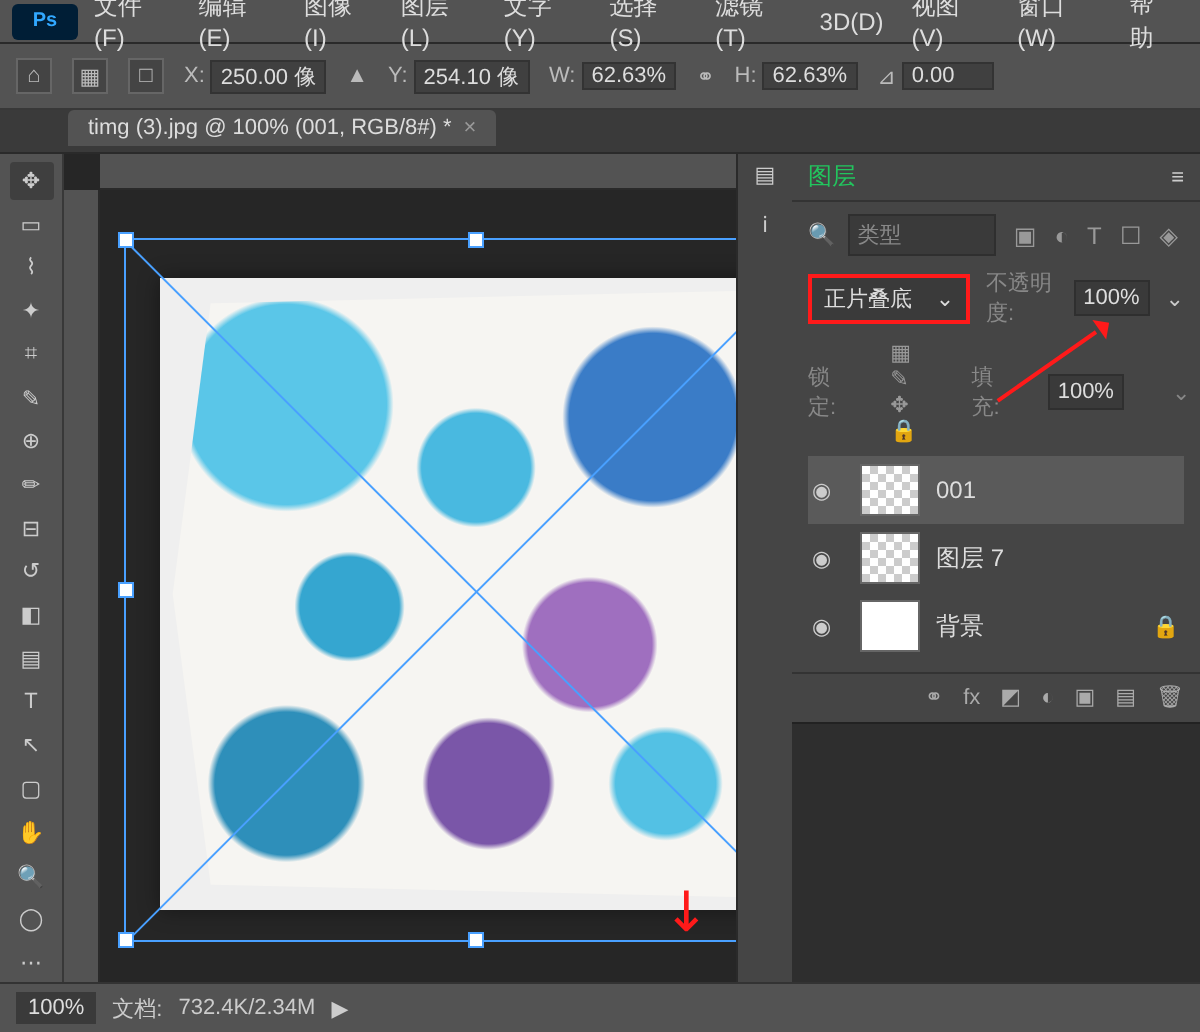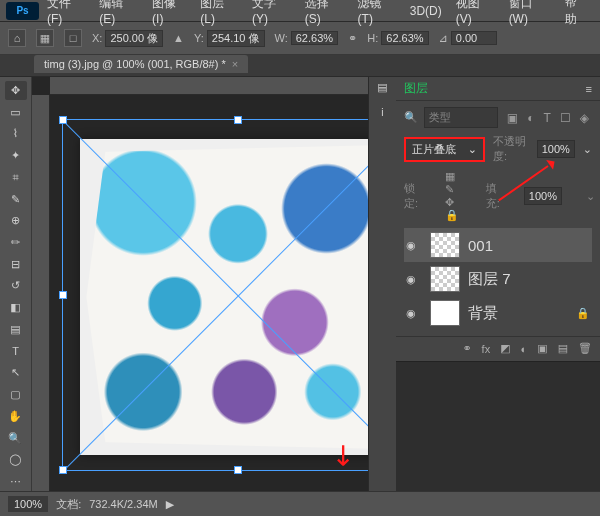--- a/index.html
+++ b/index.html
@@ -72,21 +72,21 @@
 .lockrow .icons span{padding:0 3px;color:#999;}
 .fill-lbl{color:#888;}
 .layers { display:flex; flex-direction:column;}
 .layer { display:flex; align-items:center; gap:8px; padding:4px 2px; }
 .layer.sel { background:#5a5a5a;}
 .eye { width:16px; color:#ccc;}
 .thumb { width:30px; height:26px; border:1px solid #666;
   background-image:linear-gradient(45deg,#ccc 25%,transparent 25%),linear-gradient(-45deg,#ccc 25%,transparent 25%),linear-gradient(45deg,transparent 75%,#ccc 75%),linear-gradient(-45deg,transparent 75%,#ccc 75%);
   background-size:8px 8px; background-position:0 0,0 4px,4px -4px,-4px 0; background-color:#fff;}
 .thumb.filled{background:#fff;}
-.lname { color:#ddd; font-size:15px;}
+.lname { color:#ddd; font-size:12px;}
 .lock-ico{margin-left:auto;color:#aaa;}
 .panel-footer { margin-top:auto; height:26px; border-top:1px solid #333; display:flex; align-items:center; justify-content:flex-end; gap:10px; padding:0 8px; color:#aaa;}
 .red-arrow2 { position:absolute; top:88px; left:92px; width:60px; height:2px; background:#ff1a1a;}
 .red-arrow2::after{content:"";position:absolute;right:-2px;top:-5px;border:6px solid transparent;border-right-color:#ff1a1a;transform:rotate(180deg) translateX(-100%);}
 .red-arrow2{transform:rotate(-35deg);transform-origin:right center;}
 
 
 .histo { height:140px; background:#2e2e2e; border-top:1px solid #222; }
 
 

